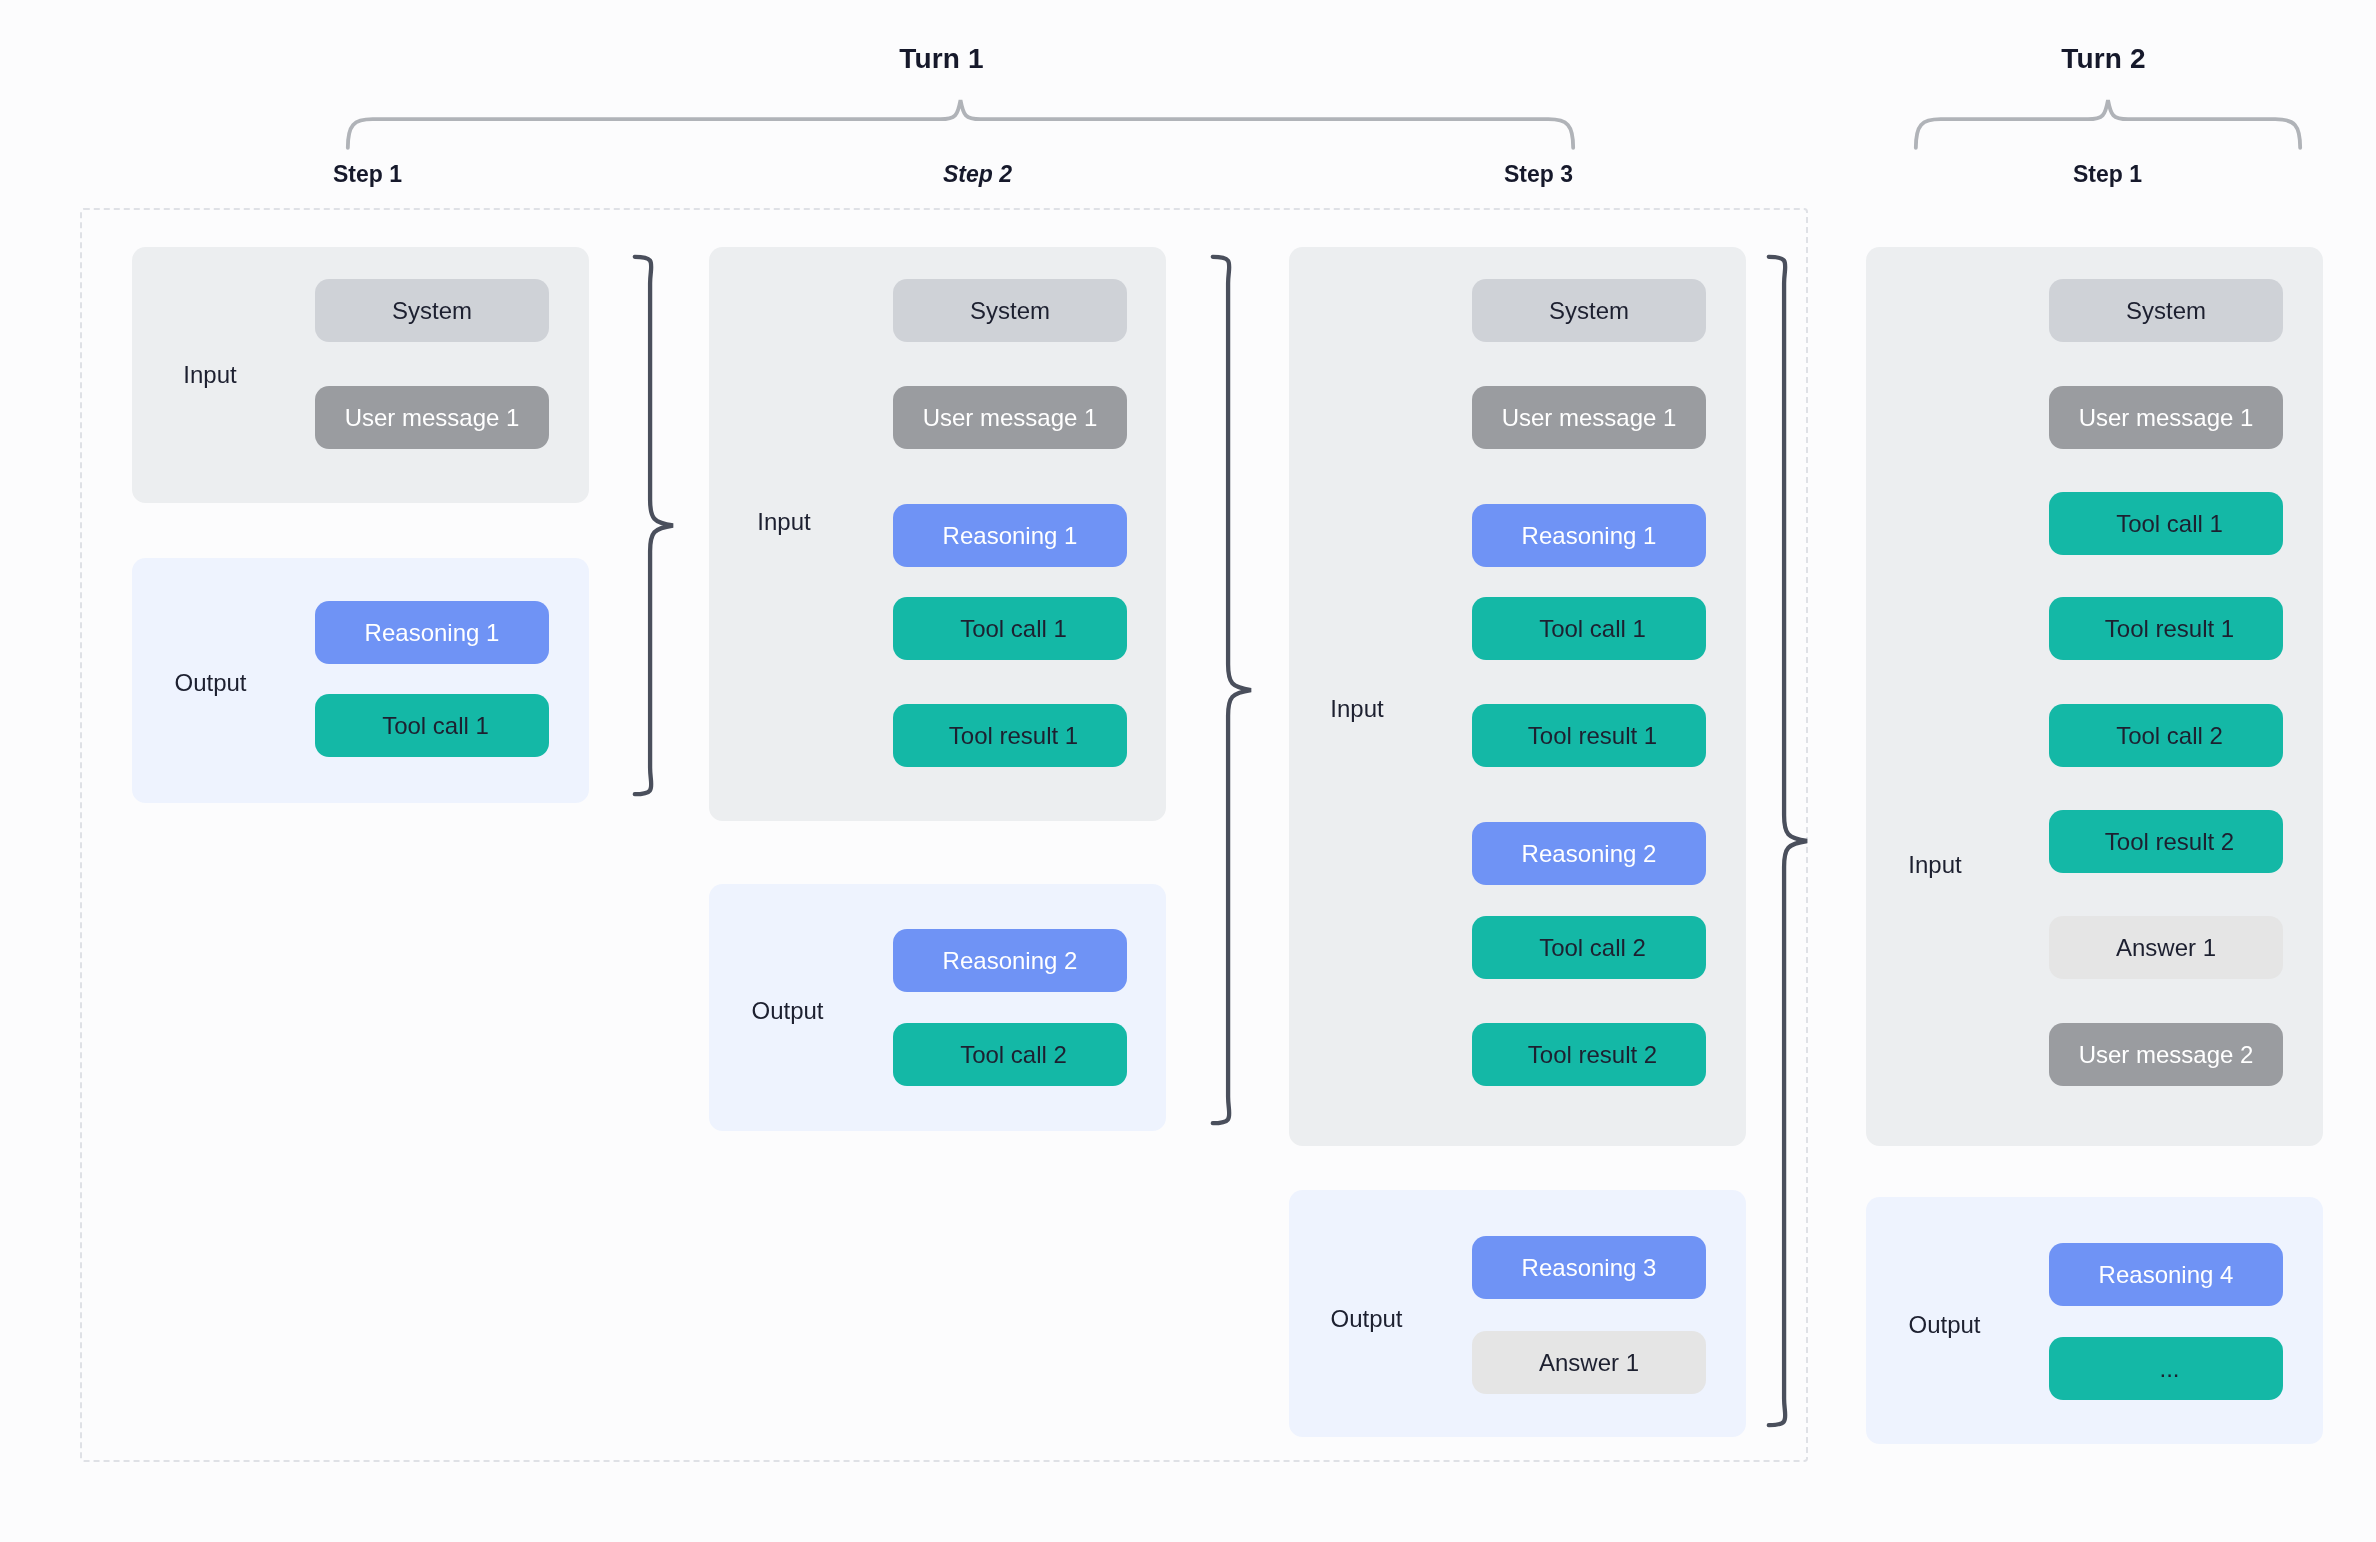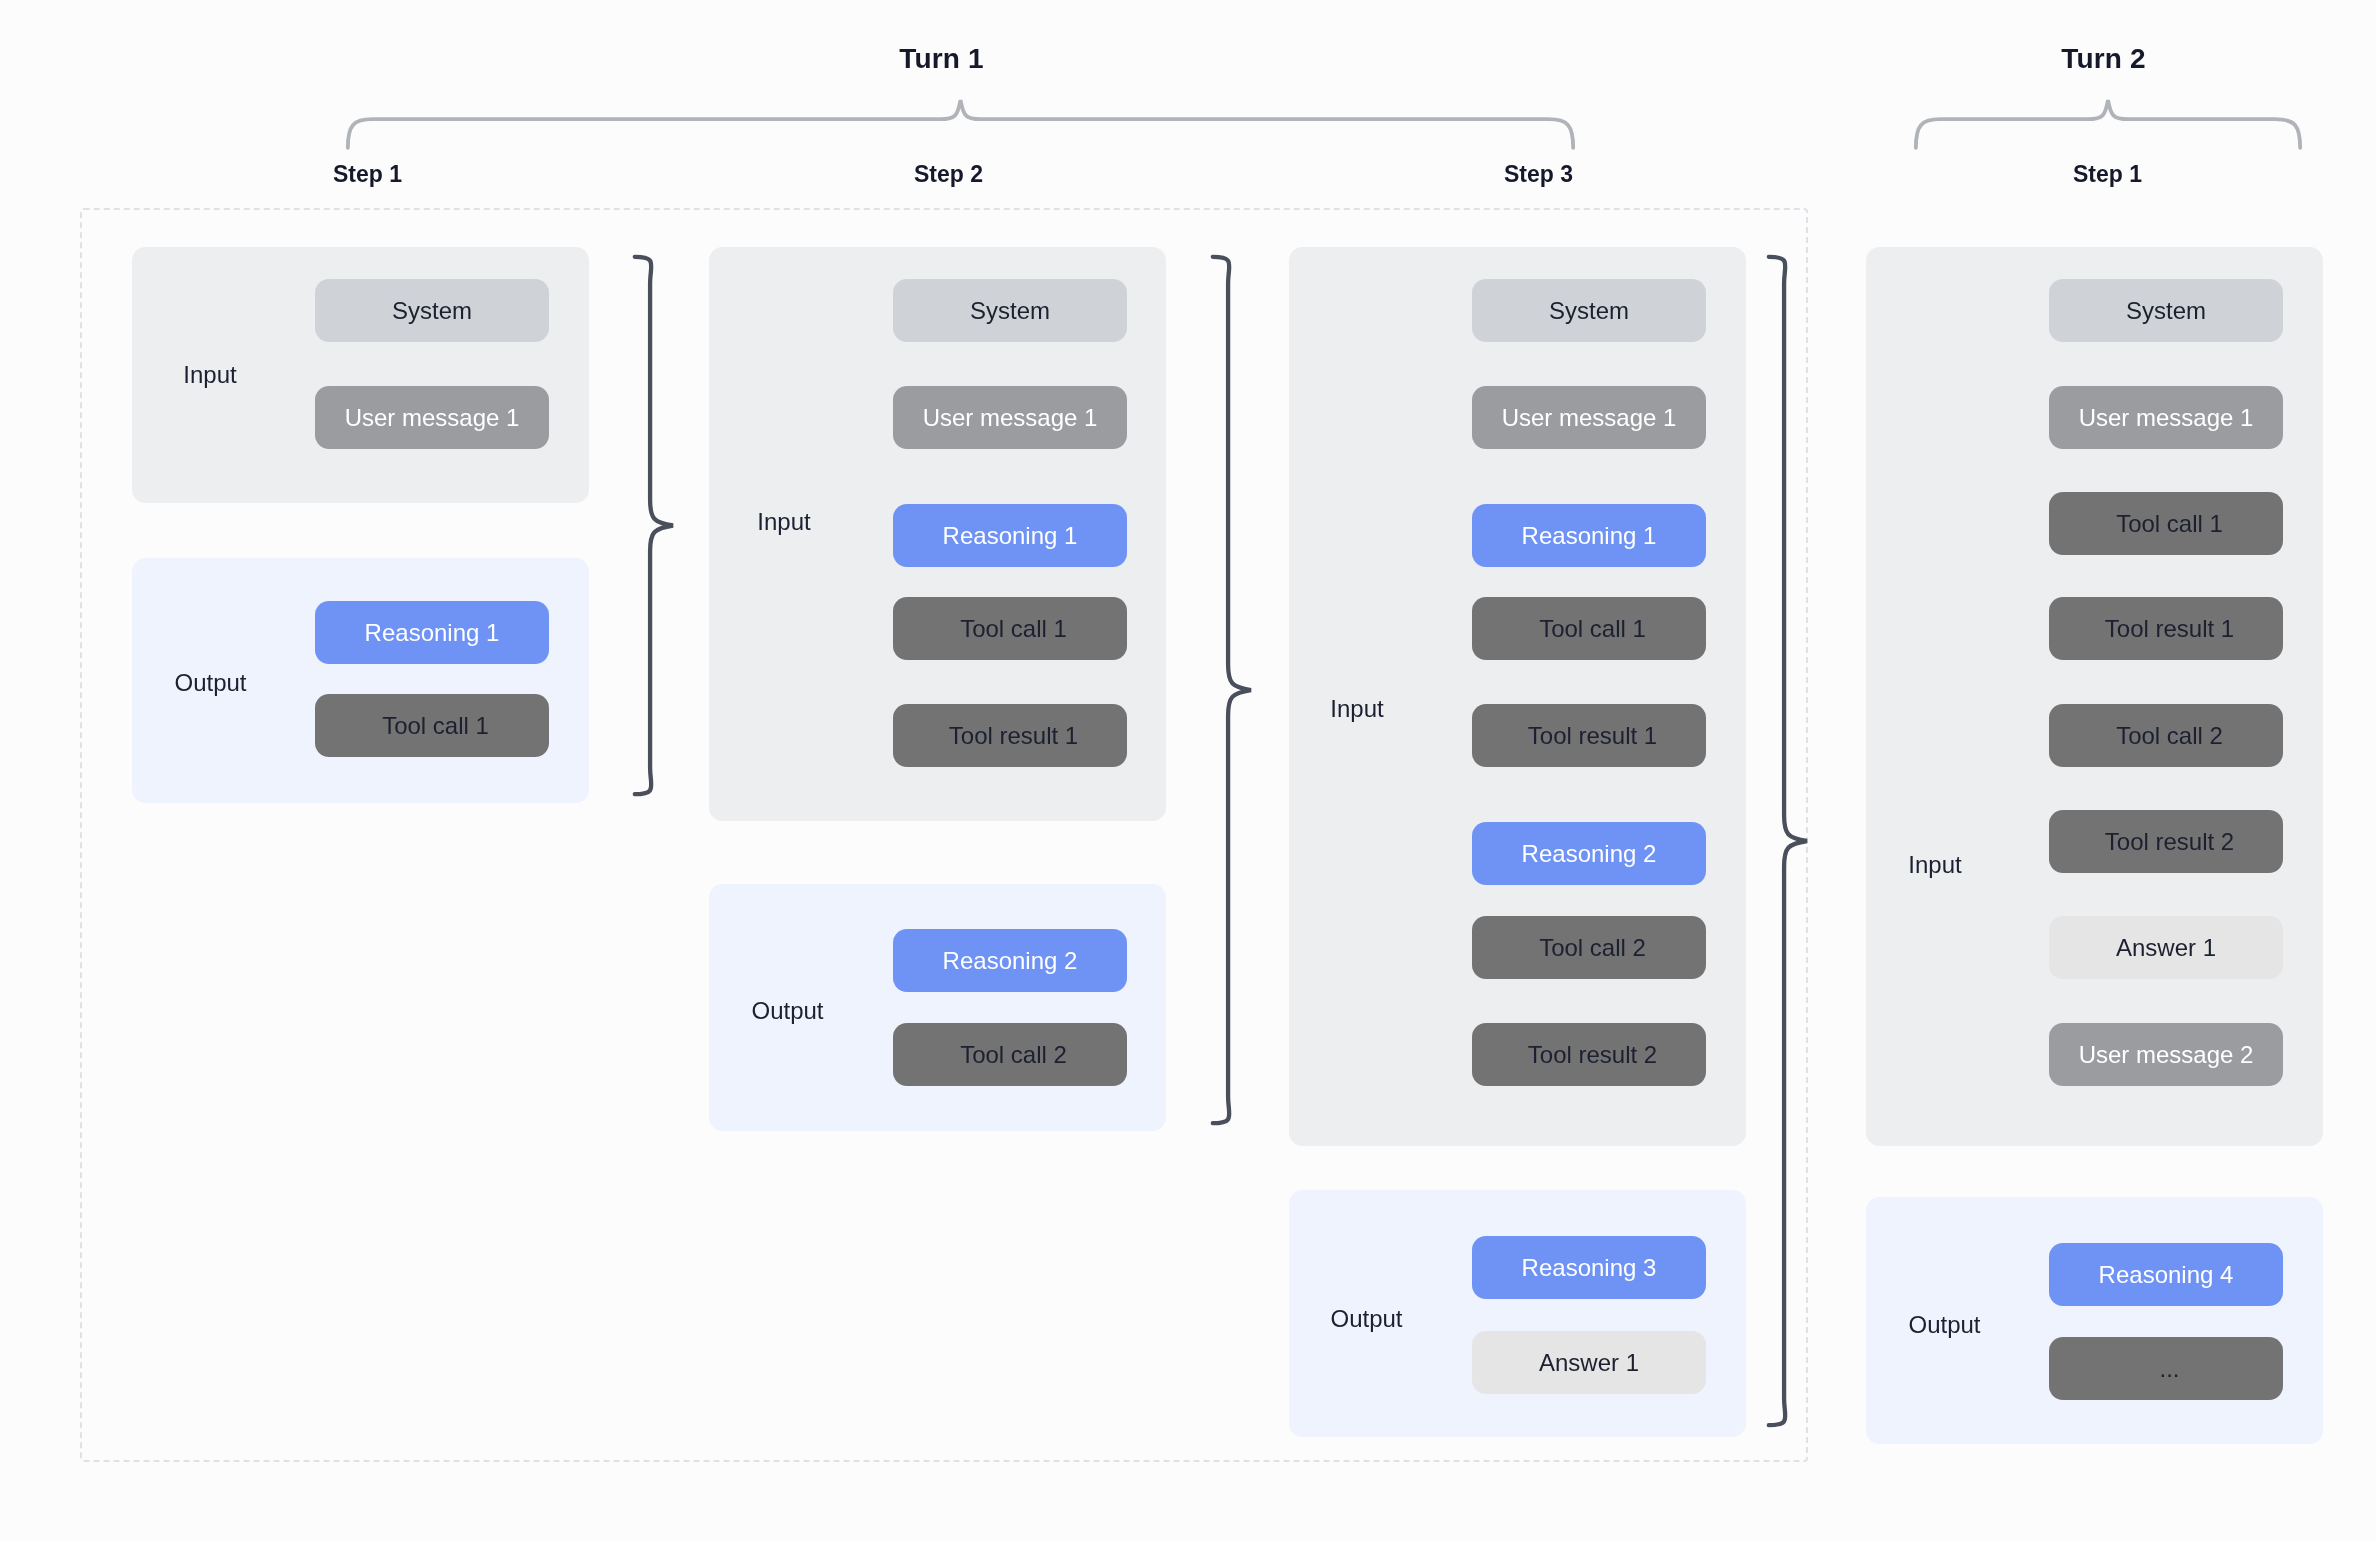--- a/index.html
+++ b/index.html
@@ -74,21 +74,21 @@
     align-items: center;
     justify-content: center;
     font-size: 24px;
     box-sizing: border-box;
     text-align: center;
     line-height: 1;
   }
   .blk.system    { background: #cfd2d7; color: #1d2030; }
   .blk.user      { background: #9a9ca0; color: #ffffff; }
   .blk.reasoning { background: #6f93f5; color: #ffffff; margin-top: 12px; }
-  .blk.tool      { background: #737373; color: #1d2030; padding-left: 7px; }
+  .blk.tool      { background: #14b8a6; color: #1d2030; padding-left: 7px; }
   .blk.answer    { background: #e5e5e5; color: #1d2030; }
 
   
   .brace-v { position: absolute; }
 </style>
 </head>
 <body>
 
 <div class="canvas">
 
@@ -97,21 +97,21 @@
 
   <svg class="brace-h" style="left:344px; top:96px;" width="1233" height="54" viewBox="0 0 1290 56" fill="none">
     <path d="M4 54 C4 30, 10 24, 30 24 L624 24 C640 24, 642 20, 645 4 C648 20, 650 24, 666 24 L1260 24 C1280 24, 1286 30, 1286 54" stroke="#b0b3b8" stroke-width="4" stroke-linecap="round" fill="none"></path>
   </svg>
 
   <svg class="brace-h" style="left:1912px; top:96px;" width="392" height="54" viewBox="0 0 410 56" fill="none">
     <path d="M4 54 C4 30, 10 24, 30 24 L184 24 C200 24, 202 20, 205 4 C208 20, 210 24, 226 24 L380 24 C400 24, 406 30, 406 54" stroke="#b0b3b8" stroke-width="4" stroke-linecap="round" fill="none"></path>
   </svg>
 
   <div class="step-label" style="left:272px; top:161px; width:191px;">Step 1</div>
-  <div class="step-label" style="left:853px; top:161px; width:191px;">Step 2</div>
+  <div class="step-label" style="left:882px; top:161px; width:191px;font-style:italic;">Step 2</div>
   <div class="step-label" style="left:1443px; top:161px; width:191px;">Step 3</div>
   <div class="step-label" style="left:2012px; top:161px; width:191px;">Step 1</div>
 
   <div class="turn-region" style="left:80px; top:208px; width:1728px; height:1254px;"></div>
 
   <div class="panel input" style="left:132px; top:247px; width:457px; height:256px;"></div>
   <div class="panel-label" style="left:143px; top:361px; width:134px;">Input</div>
   <div class="blk system" style="left:315px; top:279px; width:234px; height:63px;">System</div>
   <div class="blk user" style="left:315px; top:386px; width:234px; height:63px;">User message 1</div>
 

